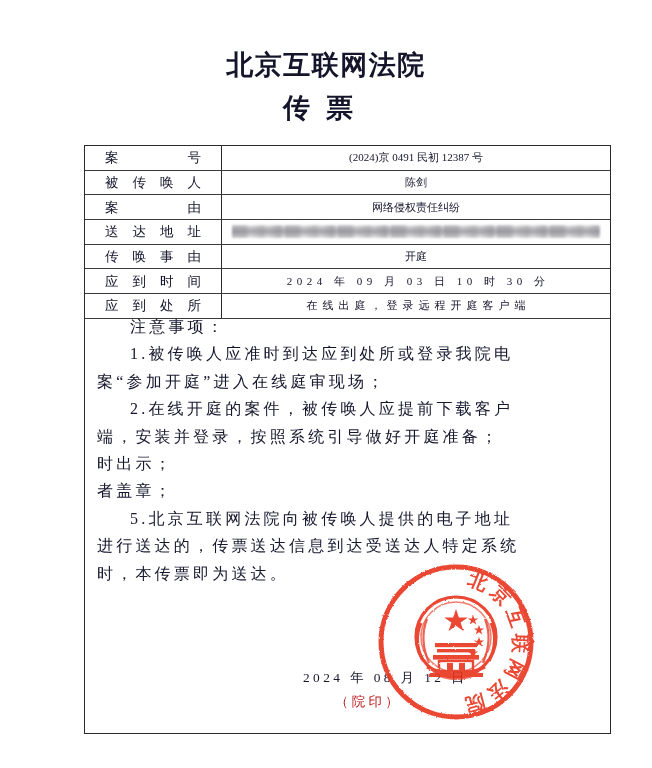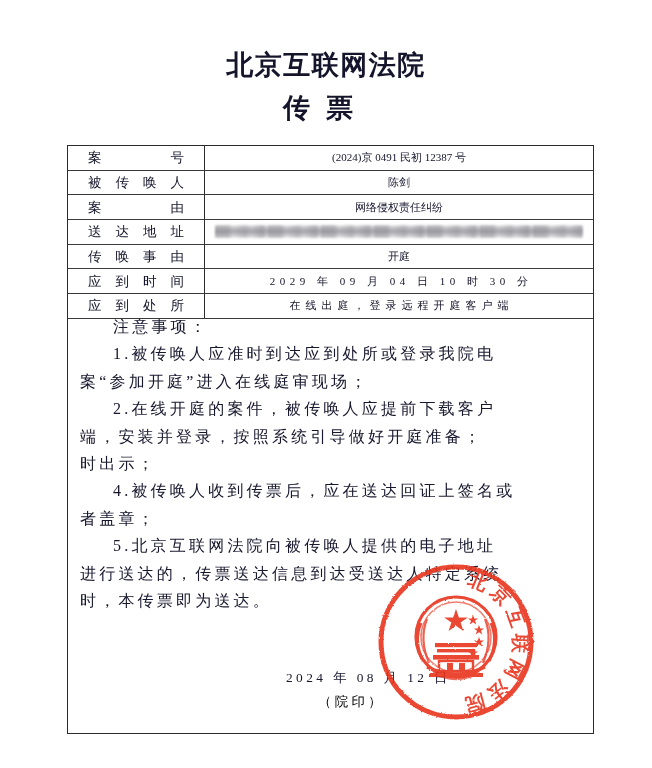--- a/index.html
+++ b/index.html
@@ -46,21 +46,21 @@
     letter-spacing: 16px;
     line-height: 38px;
     margin-top: 7px;
     color: #14142b;
     font-family: "Liberation Serif", "DejaVu Serif", serif;
   }
 
   
   .doc-frame {
     position: absolute;
-    left: 67px;
+    left: 84px;
     top: 145px;
     width: 527px;
     height: 589px;
     border: 1.6px solid #2b2b2b;
     box-sizing: border-box;
     background: #fff;
   }
 
   table.info-table {
     width: 100%;
@@ -164,21 +164,21 @@
     letter-spacing: 3.4px;
     color: #17172e;
     padding-left: 218px;
     text-align: left;
     font-family: "Liberation Serif", "DejaVu Serif", serif;
   }
   .sign-seal-label {
     font-size: 13.4px;
     line-height: 24px;
     letter-spacing: 3.4px;
-    color: #000000;
+    color: #b91c1c;
     padding-left: 250px;
     text-align: left;
     font-family: "Liberation Serif", "DejaVu Serif", serif;
   }
 
   
   .seal {
     position: absolute;
     left: 377px;
     top: 563px;
@@ -220,38 +220,37 @@
             <td class="value-cell">
               <span class="redacted"></span>
             </td>
           </tr>
           <tr>
             <td class="label-cell"><span class="lbl">传唤事由</span></td>
             <td class="value-cell"><span class="val">开庭</span></td>
           </tr>
           <tr>
             <td class="label-cell"><span class="lbl">应到时间</span></td>
-            <td class="value-cell"><span class="val spaced">2029 年 09 月 04 日 10 时 30 分</span></td>
+            <td class="value-cell"><span class="val spaced">2024 年 09 月 03 日 10 时 30 分</span></td>
           </tr>
           <tr>
             <td class="label-cell"><span class="lbl">应到处所</span></td>
             <td class="value-cell"><span class="val spaced-wide">在线出庭，登录远程开庭客户端</span></td>
           </tr>
         </tbody>
     </table>
 
     <div class="notice-body">
       <div id="notice-lines">
           <div class="notice-line indent">注意事项：</div>
           <div class="notice-line indent">1.被传唤人应准时到达应到处所或登录我院电</div>
           <div class="notice-line">案“参加开庭”进入在线庭审现场；</div>
           <div class="notice-line indent">2.在线开庭的案件，被传唤人应提前下载客户</div>
           <div class="notice-line">端，安装并登录，按照系统引导做好开庭准备；</div>
           <div class="notice-line">时出示；</div>
-          <div class="notice-line indent">4.被传唤人收到传票后，应在送达回证上签名或</div>
           <div class="notice-line">者盖章；</div>
           <div class="notice-line indent">5.北京互联网法院向被传唤人提供的电子地址</div>
           <div class="notice-line">进行送达的，传票送达信息到达受送达人特定系统</div>
           <div class="notice-line">时，本传票即为送达。</div>
         </div>
     </div>
 
     <div class="sign-block">
       <div class="sign-date">2024 年 08 月 12 日</div>
       <div class="sign-seal-label">（院印）</div>

